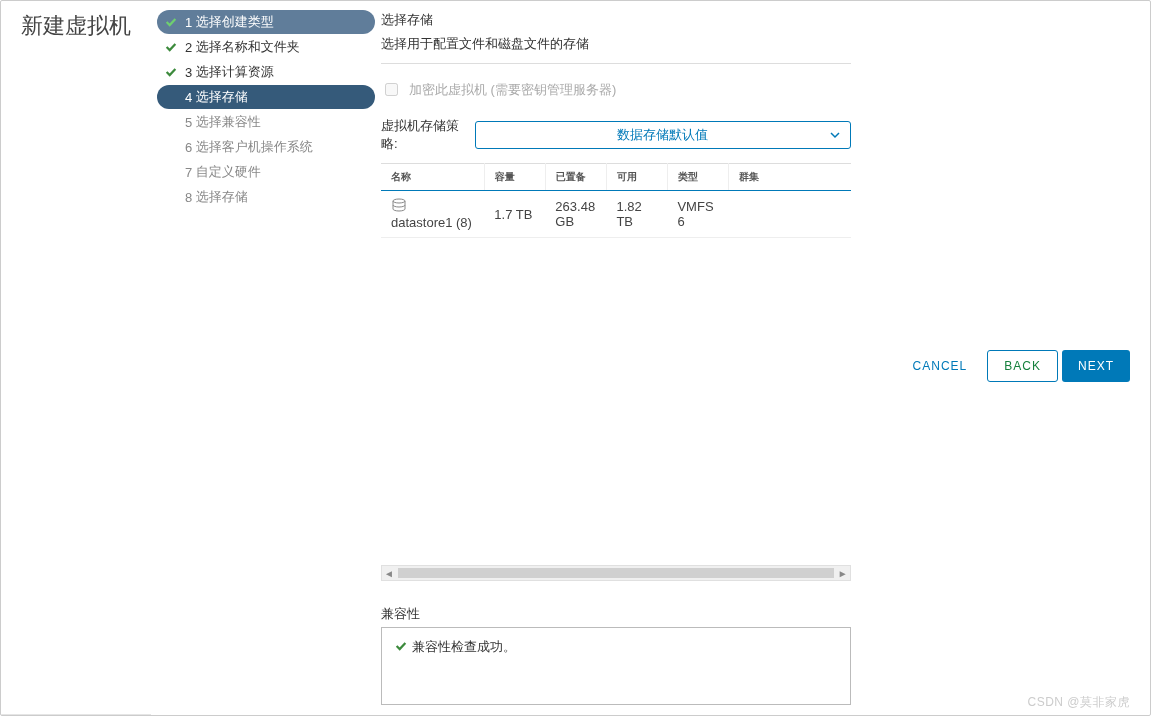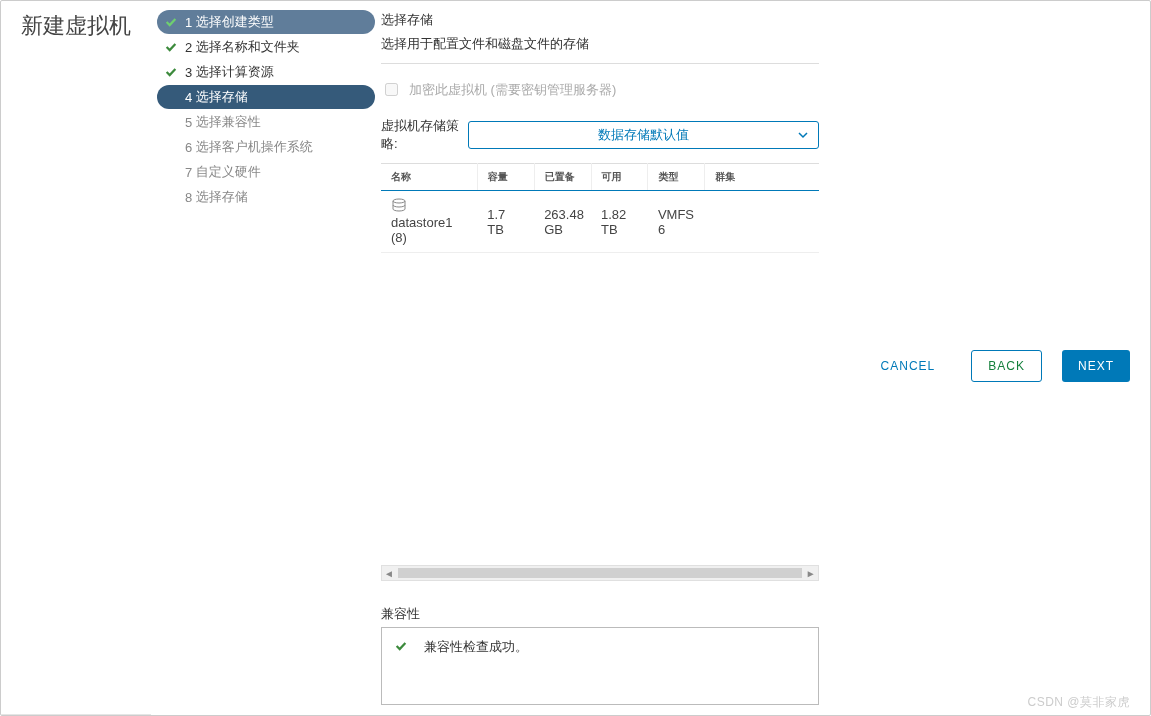--- a/index.html
+++ b/index.html
@@ -190,28 +190,28 @@
     font-size: 13px;
     color: #333;
   }
   .compat-box {
     border: 1px solid #bbb;
     min-height: 78px;
     padding: 10px 12px;
     font-size: 13px;
   }
   .compat-ok {
-    display: flex; align-items:center; gap:16px;
+    display: flex; align-items:center; gap:4px;
     color: #333;
   }
   .footer {
     display: flex;
     justify-content: flex-end;
     align-items: center;
-    gap: 20px;
+    gap: 4px;
     padding: 16px 20px 0 20px;
   }
   .btn {
     height: 32px;
     border-radius: 3px;
     padding: 0 16px;
     font-size: 12px;
     letter-spacing: 1px;
     display: flex;
     align-items: center;

